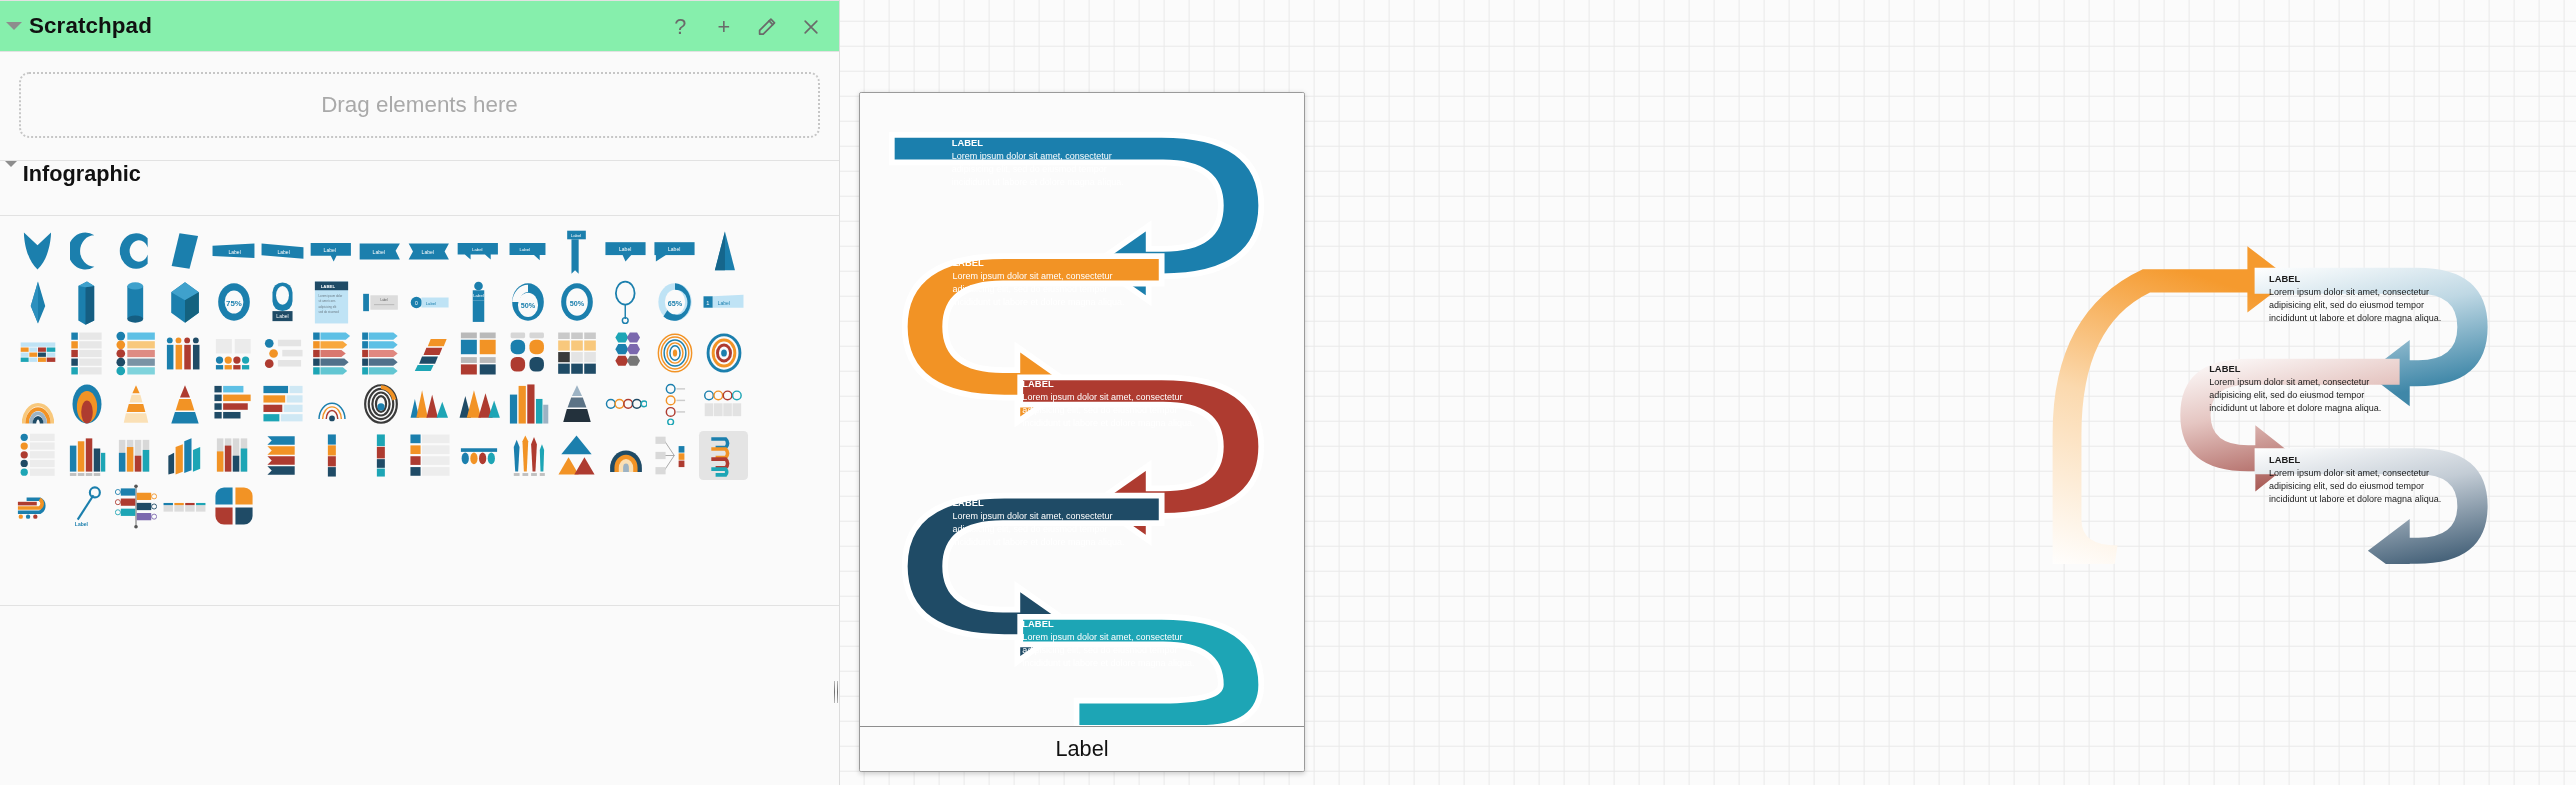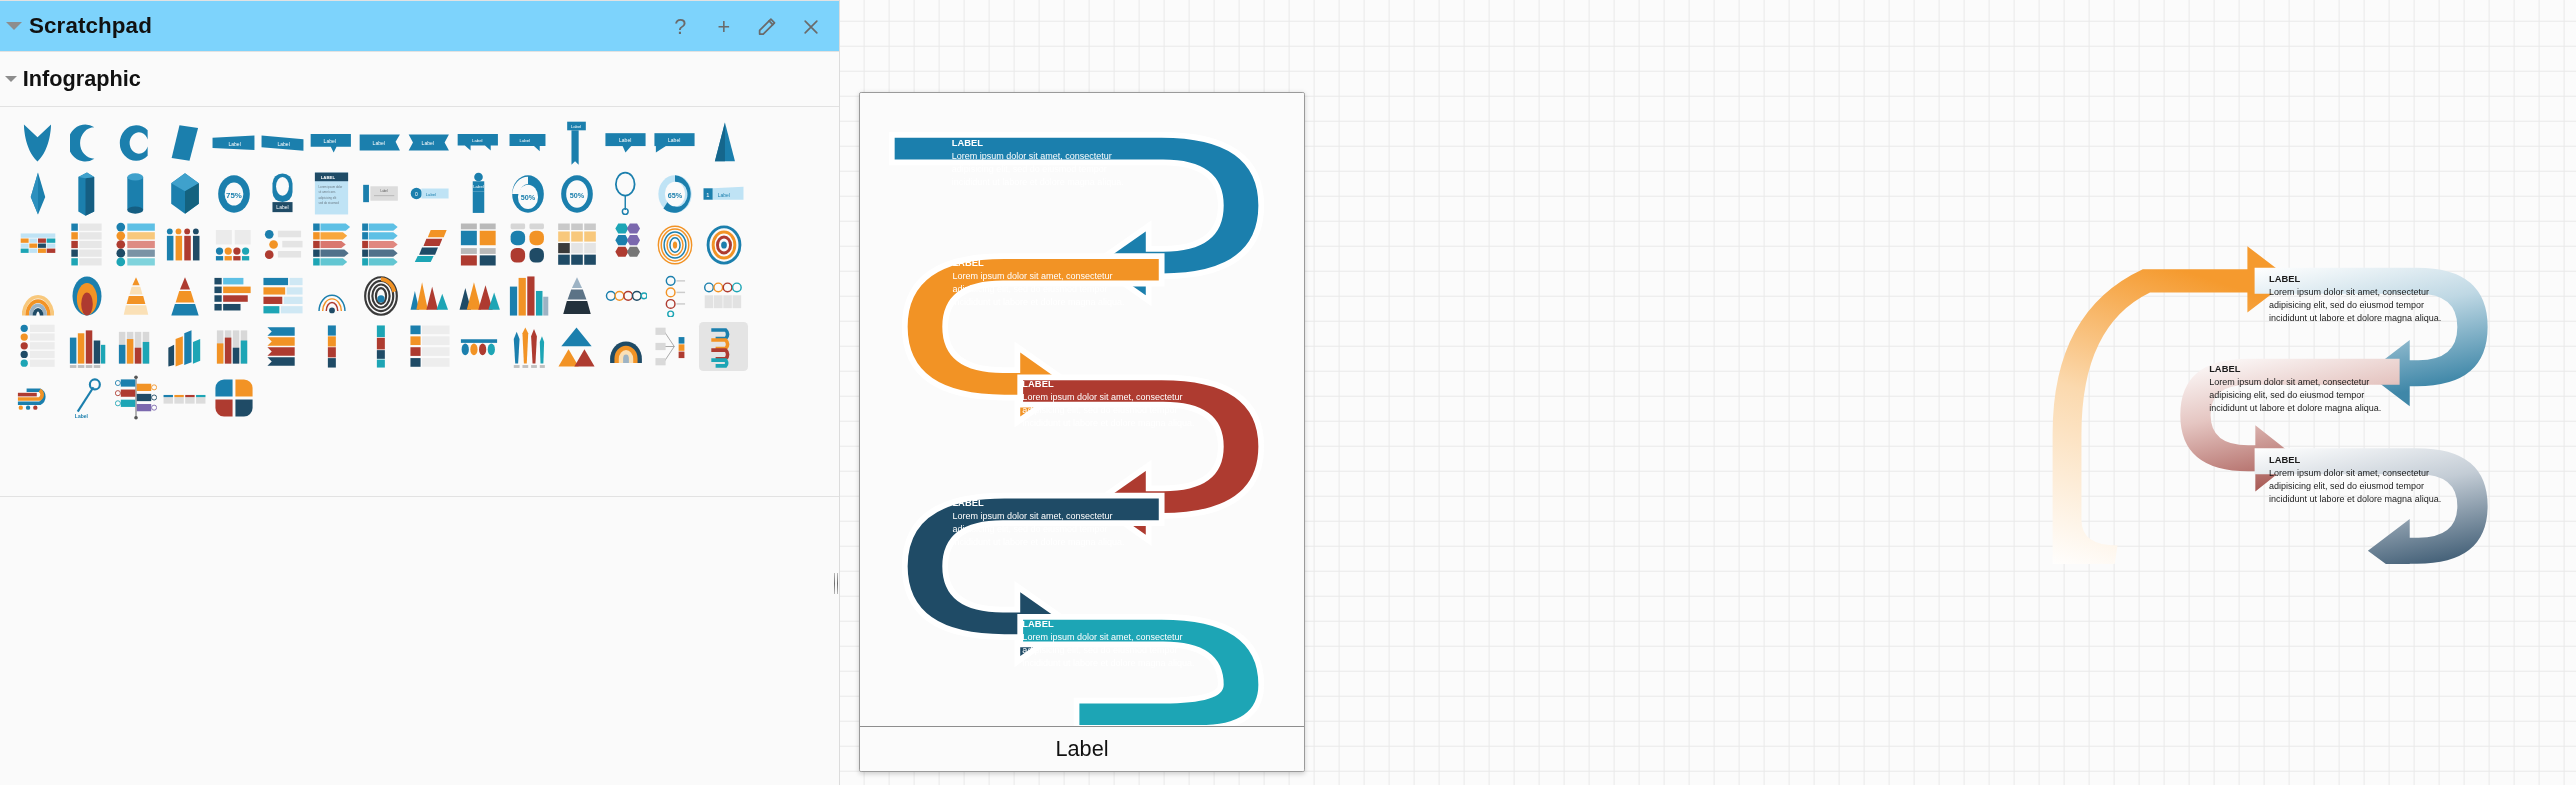--- a/index.html
+++ b/index.html
@@ -27,21 +27,21 @@
   
   #sidebar {
     position: absolute; left: 0; top: 0;
     width: 840px; height: 786px;
     background: #fafafa;
     border-right: 0.7px solid #dcdcdc;
   }
   .panel-header {
     position: relative;
     height: 52px;
-    background: #7dd3fc;
+    background: #86efac;
     border-bottom: 0.7px solid #e2e2e2;
     border-top: 0.7px solid #e2e2e2;
     display: flex; align-items: center;
   }
   .collapse-caret {
     width: 0; height: 0;
     border-left: 8px solid transparent;
     border-right: 8px solid transparent;
     border-top: 8px solid #8d8d8d;
     margin-left: 5.8px; margin-right: 7.2px;
@@ -72,21 +72,21 @@
     height: 66px;
     border: 2.2px dotted #c6c6c6;
     border-radius: 10px;
     display: flex; align-items: center; justify-content: center;
     color: #a9a9a9; font-size: 22.4px;
     background: #fafafa;
   }
 
   .section-header {
     height: 55px;
-    display: flex; align-items: center;
+    display: flex; align-items: flex-start;
     border-bottom: 0.7px solid #e2e2e2;
     background: #fafafa;
   }
   .section-header .collapse-caret {
     border-left-width: 6.5px; border-right-width: 6.5px; border-top-width: 6.5px;
     margin-left: 5px; margin-right: 5.8px;
   }
   .section-title { font-size: 21.7px; font-weight: bold; color: #111; }
 
   
@@ -228,20 +228,23 @@
           </svg>
         </span>
         <span class="hicon">
           <svg width="20" height="20" viewBox="0 0 24 24" fill="none" stroke="#6a6a6a" stroke-width="2" stroke-linecap="round">
             <path d="M5 5l14 14M19 5L5 19"></path>
           </svg>
         </span>
       </div>
     </div>
 
+    <div class="dropzone-wrap">
+      <div class="dropzone">Drag elements here</div>
+    </div>
 
     <div class="section-header">
       <span class="collapse-caret"></span>
       <span class="section-title">Infographic</span>
     </div>
 
     <div id="palette">
 
       <div class="prow">
         <div class="pcell">

